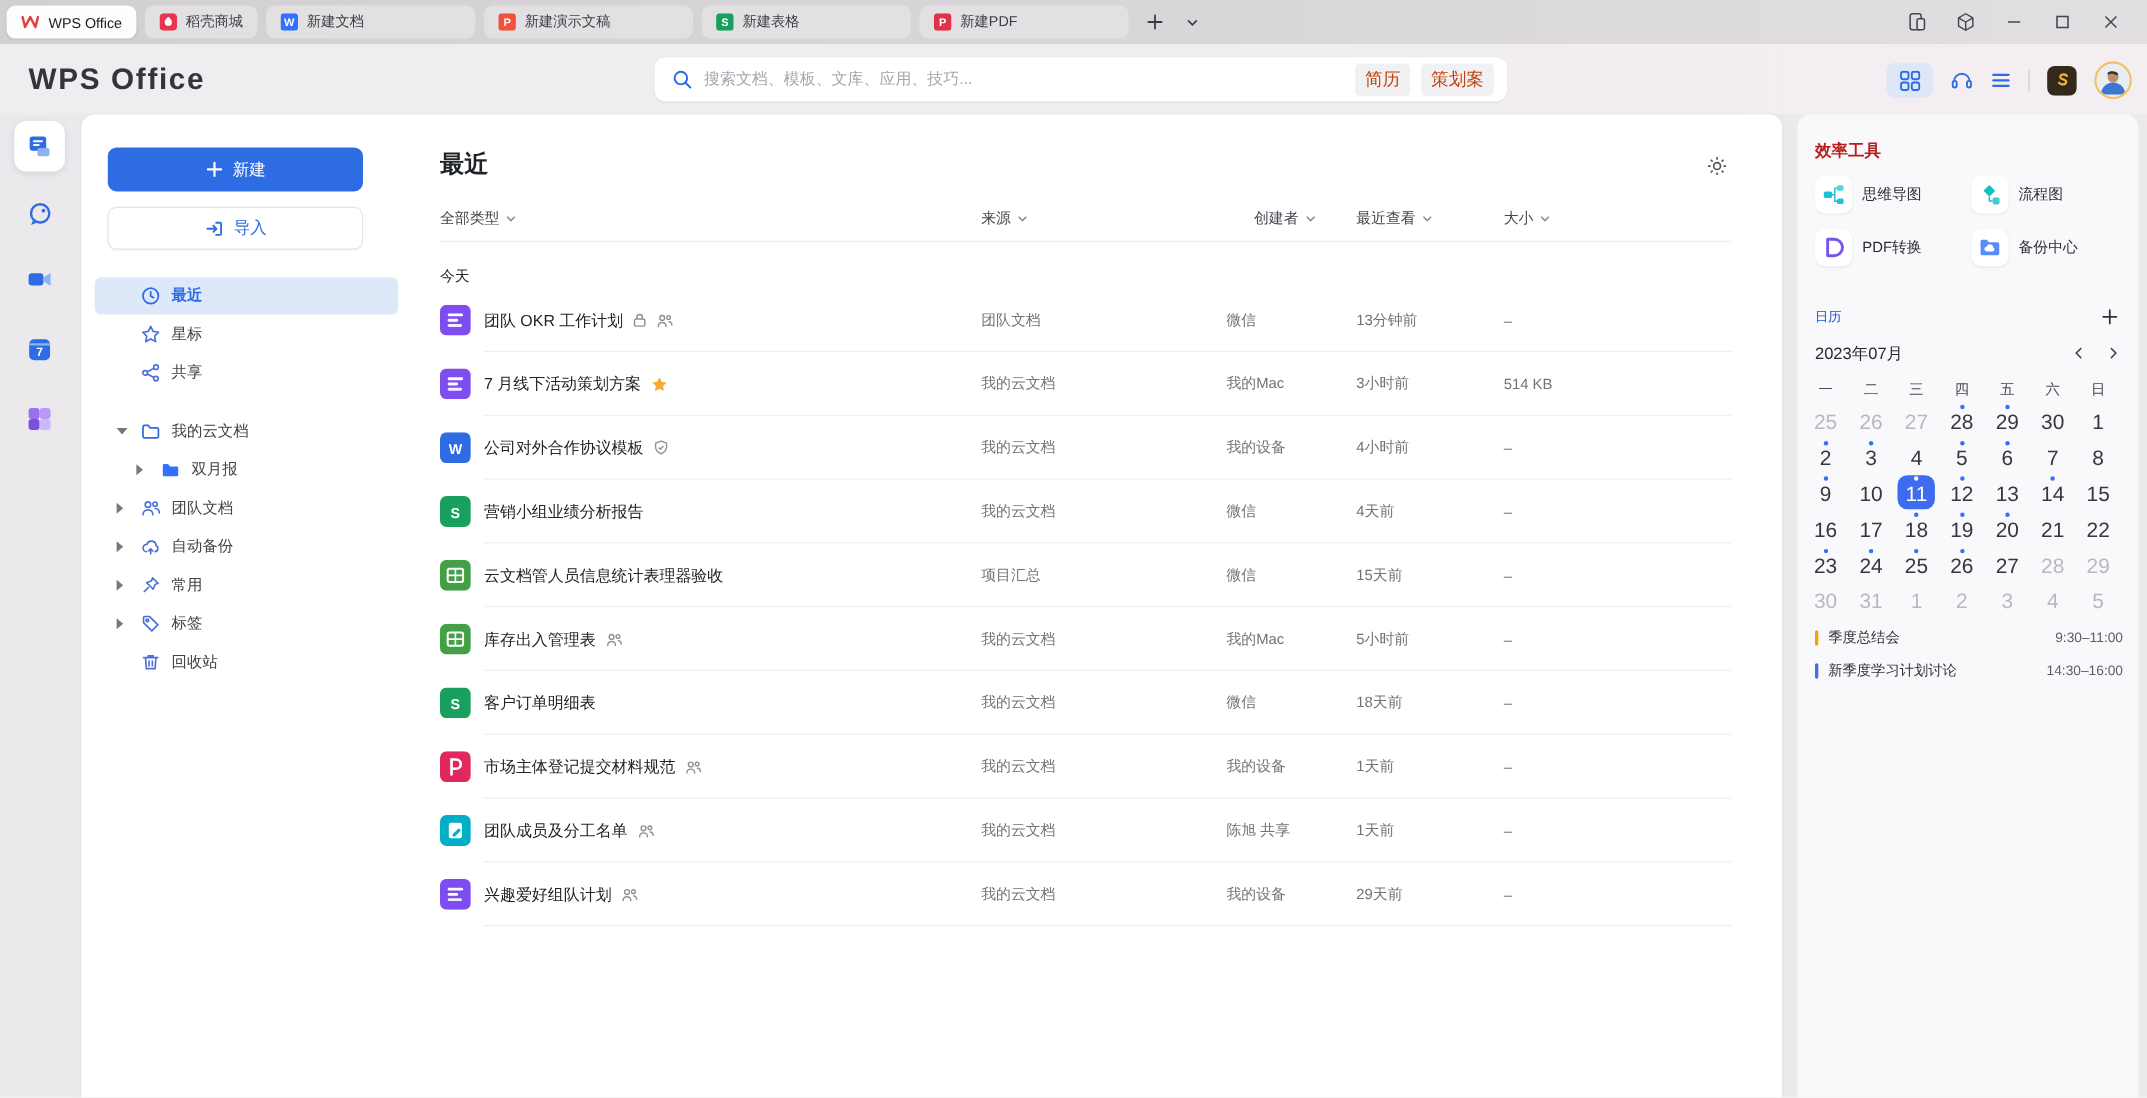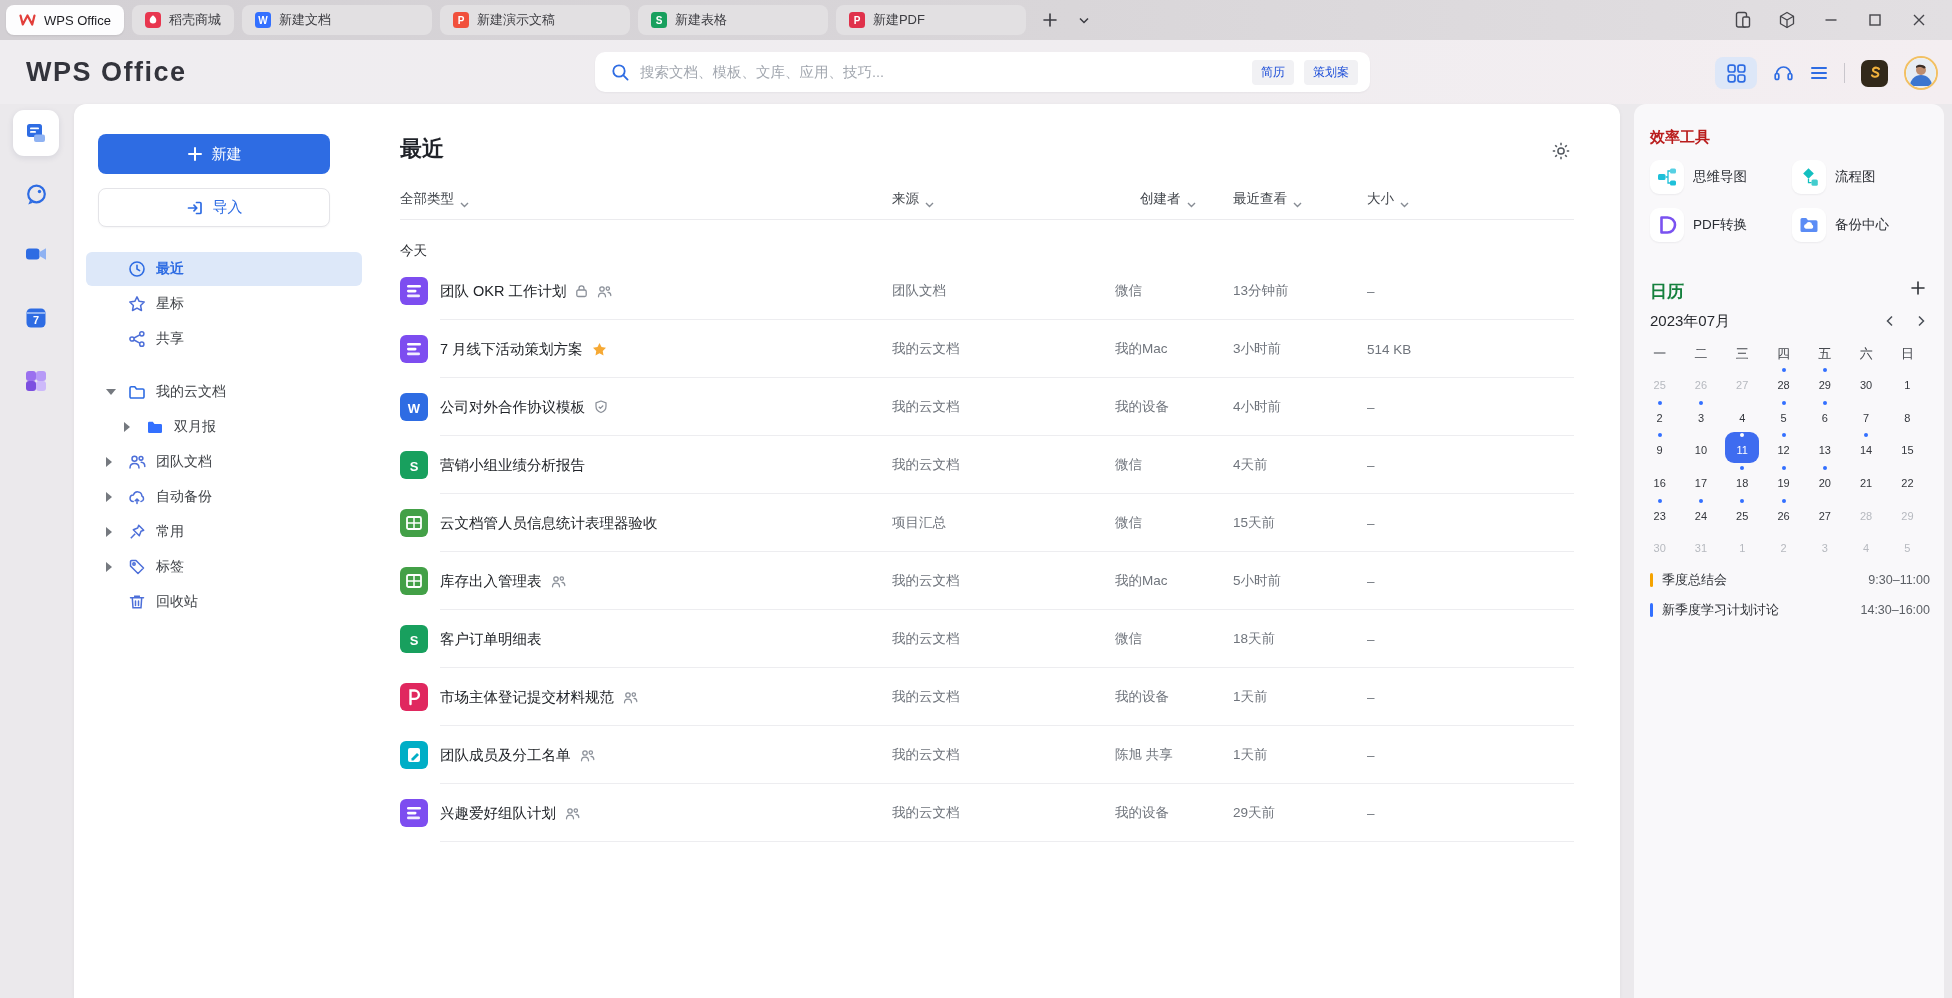--- a/index.html
+++ b/index.html
@@ -18,21 +18,21 @@
   .tab-addbtn,.tab-chevbtn{display:flex;align-items:center;justify-content:center;width:24px;height:24px;border-radius:5px}
   .win-controls{margin-left:auto;display:flex;align-items:center;gap:14px;padding-right:8px}
   .win-btn{width:30px;height:28px;display:flex;align-items:center;justify-content:center;border-radius:5px}
   
   .header{position:absolute;top:40px;left:0;right:0;height:64px;background:linear-gradient(90deg,#efedf0,#f0edf0 62%,#f4eef1)}
   .logo{position:absolute;left:26px;top:17px;font-size:27px;font-weight:700;letter-spacing:1.5px;color:#33343c}
   .search{position:absolute;left:595px;top:12px;width:775px;height:40px;background:#fff;border-radius:10px;display:flex;align-items:center;padding:0 12px 0 16px;box-shadow:0 1px 2px rgba(40,40,60,.05)}
   .search input{flex:1;border:none;outline:none;font-size:14.5px;color:#333;margin-left:10px;background:transparent;font-family:inherit}
   .search input::placeholder{color:#a2a7af}
   .search-tags{display:flex;gap:10px}
-  .search-tag{background:#f1f1f4;color:#1d4ed8;font-size:12px;padding:4px 9px;border-radius:4px;white-space:nowrap}
+  .search-tag{background:#f1f1f4;color:#c2410c;font-size:16px;padding:4px 9px;border-radius:4px;white-space:nowrap}
   .hdr-icons{position:absolute;right:14px;top:16px;display:flex;align-items:center;gap:16px}
   .hdr-appchip{width:42px;height:32px;background:#dde7f8;border-radius:8px;display:flex;align-items:center;justify-content:center}
   .hdr-btn{display:flex;align-items:center;justify-content:center}
   .hdr-divider{width:1px;height:20px;background:#c9c6cc}
   .avatar-ring{width:34px;height:34px;border-radius:50%;border:2px solid #f2c063;display:flex;align-items:center;justify-content:center;background:#fff;overflow:hidden}
   
   .main{position:absolute;top:104px;left:0;right:0;bottom:0}
   .rail{position:absolute;left:0;top:0;width:72px;bottom:0}
   .rail-item{position:absolute;left:13px;width:46px;height:46px;display:flex;align-items:center;justify-content:center;border-radius:11px}
   .rail-item.active{background:#fff;box-shadow:0 2px 6px rgba(30,40,80,.10)}
@@ -52,54 +52,54 @@
   .nav-item.indent .nav-caret{left:38px}
   .nav-ic{position:absolute;left:42px;width:18px;height:18px}
   .nav-item.indent .nav-ic{left:60px}
   .nav-label{position:absolute;left:70px;white-space:nowrap}
   .nav-item.indent .nav-label{left:88px}
   
   .content{position:absolute;left:326px;top:0;right:46px;bottom:0}
   .list-title{position:absolute;top:30px;left:0;font-size:22px;font-weight:700;color:#1f2228}
   .gear-btn{position:absolute;top:36px;right:2px;width:22px;height:22px;display:flex;align-items:center;justify-content:center;cursor:pointer}
   .filters{position:absolute;top:86px;left:0;right:0;height:18px}
-  .filter{position:absolute;display:flex;align-items:flex-end;gap:6px;font-size:13.5px;color:#43474d;cursor:pointer;white-space:nowrap}
+  .filter{position:absolute;display:flex;align-items:center;gap:6px;font-size:13.5px;color:#43474d;cursor:pointer;white-space:nowrap}
   .f0{left:0}.f1{left:492px}.f2{left:740px}.f3{left:833px}.f4{left:967px}
   .list-divider{position:absolute;top:115px;left:0;right:0;height:1px;background:#ebebee}
   .section-label{position:absolute;top:138px;left:0;font-size:13.5px;color:#26292e}
   .rows{position:absolute;top:158px;left:0;right:0}
   .row{position:relative;height:58px;cursor:pointer}
   .row::after{content:"";position:absolute;left:40px;right:0;bottom:0;height:1px;background:#ededf0}
   .f-ic{position:absolute;left:0;top:15px;width:28px;height:28px}
   .name-wrap{position:absolute;left:40px;top:0;height:100%;display:flex;align-items:center;gap:9px;max-width:440px}
   .f-name{font-size:14.5px;color:#212429;white-space:nowrap}
   .badge{display:flex;align-items:center}
   .cell{position:absolute;top:0;height:100%;display:flex;align-items:center;font-size:13.5px;color:#6f747c;white-space:nowrap}
   .c-src{left:492px}.c-creator{left:715px}.c-view{left:833px}.c-size{left:967px}
   
   .rightpanel{position:absolute;left:1634px;width:310px;top:0;bottom:0;background:#f9f8fa;border-radius:12px 12px 0 0}
   .tools-title{position:absolute;left:16px;top:24px;font-size:15px;font-weight:700;color:#b91c1c}
   .tools-grid{position:absolute;left:16px;top:56px;right:10px;display:grid;grid-template-columns:142px auto;grid-auto-rows:34px;row-gap:14px;column-gap:0}
   .tool{display:flex;align-items:center;gap:9px;cursor:pointer}
   .tool-ic{width:34px;height:34px;background:#fff;border-radius:9px;display:flex;align-items:center;justify-content:center;box-shadow:0 1px 2px rgba(20,20,40,.06)}
   .tool-label{font-size:13.5px;color:#2b2e34;white-space:nowrap}
-  .cal-title{position:absolute;left:16px;top:176px;font-size:17px;font-weight:700;color:#15803d}
+  .cal-title{position:absolute;left:16px;top:176px;font-size:12px;font-weight:400;color:#1d4ed8}
   .cal-add{position:absolute;right:16px;top:174px;width:20px;height:20px;display:flex;align-items:center;justify-content:center;cursor:pointer}
   .cal-month{position:absolute;left:16px;top:208px;font-size:15px;color:#26282d}
   .cal-prev{position:absolute;right:46px;top:208px;width:18px;height:18px;display:flex;align-items:center;justify-content:center;cursor:pointer}
   .cal-next{position:absolute;right:14px;top:208px;width:18px;height:18px;display:flex;align-items:center;justify-content:center;cursor:pointer}
   .weekdays,.days{position:absolute;left:5px;display:grid;grid-template-columns:repeat(7,41.3px)}
   .weekdays{top:241px}
   .wd{height:18px;display:flex;align-items:center;justify-content:center;font-size:13px;color:#45484e}
   .days{top:262px;grid-auto-rows:32.7px}
   .day{display:flex;align-items:center;justify-content:center;cursor:pointer}
   .dbox{position:relative;width:34px;height:31px;border-radius:9px;display:flex;align-items:center;justify-content:center}
   .dbox .cdot{position:absolute;top:1px;left:50%;transform:translateX(-50%);width:4px;height:4px;border-radius:50%;background:#3370ff;display:none}
   .day.has-dot .cdot{display:block}
-  .num{font-size:11px;color:#34373d;margin-top:5px}
+  .num{font-size:19px;color:#34373d;margin-top:5px}
   .day.muted .num{color:#b6b9bf}
   .day.selected .dbox{background:#3e6cf0}
   .day.selected .num{color:#fff}
   .day.selected .cdot{background:#fff}
   .events{position:absolute;left:16px;right:14px;top:461px}
   .event{height:30px;display:flex;align-items:center;cursor:pointer}
   .ev-bar{width:3px;height:14px;border-radius:2px;flex:none}
   .ev-title{font-size:13px;color:#303339;margin-left:9px;white-space:nowrap}
   .ev-time{margin-left:auto;font-size:12.5px;color:#5c6066;white-space:nowrap}
 </style>

